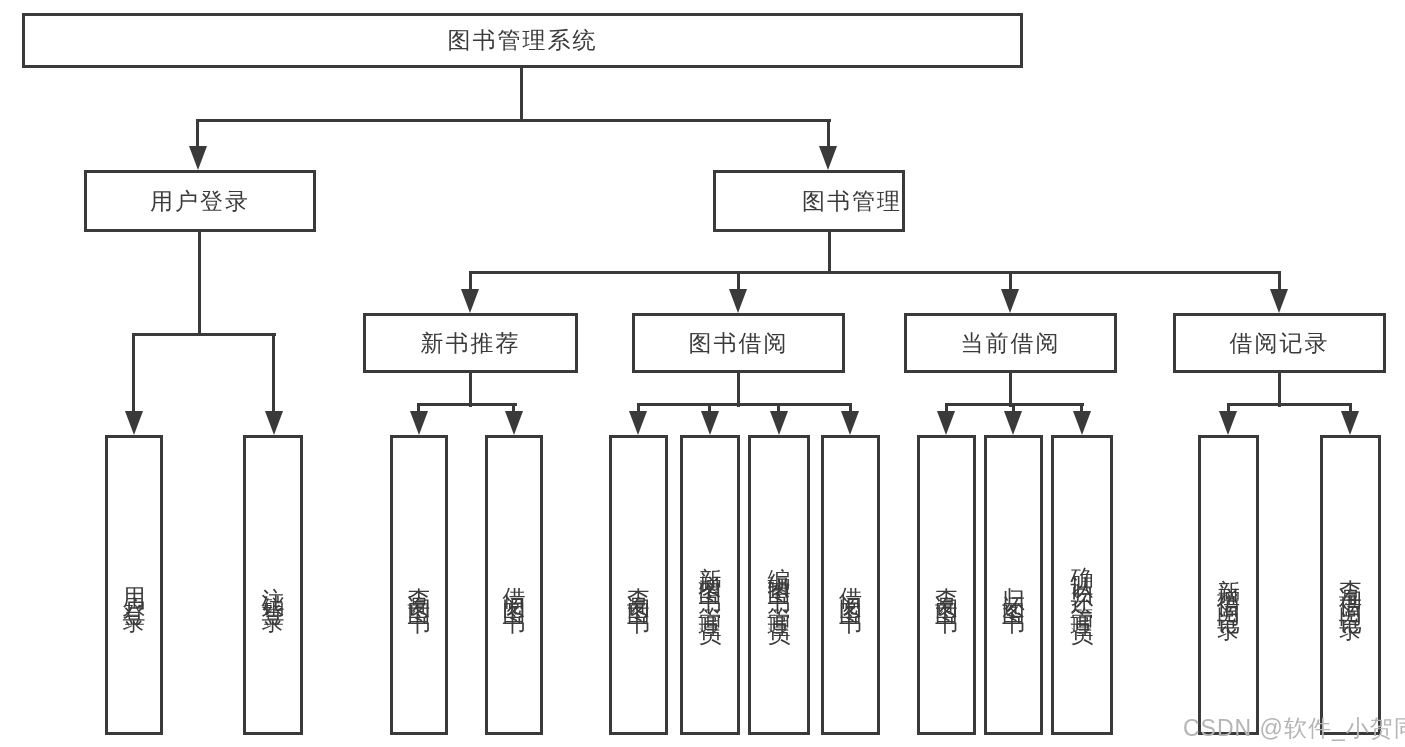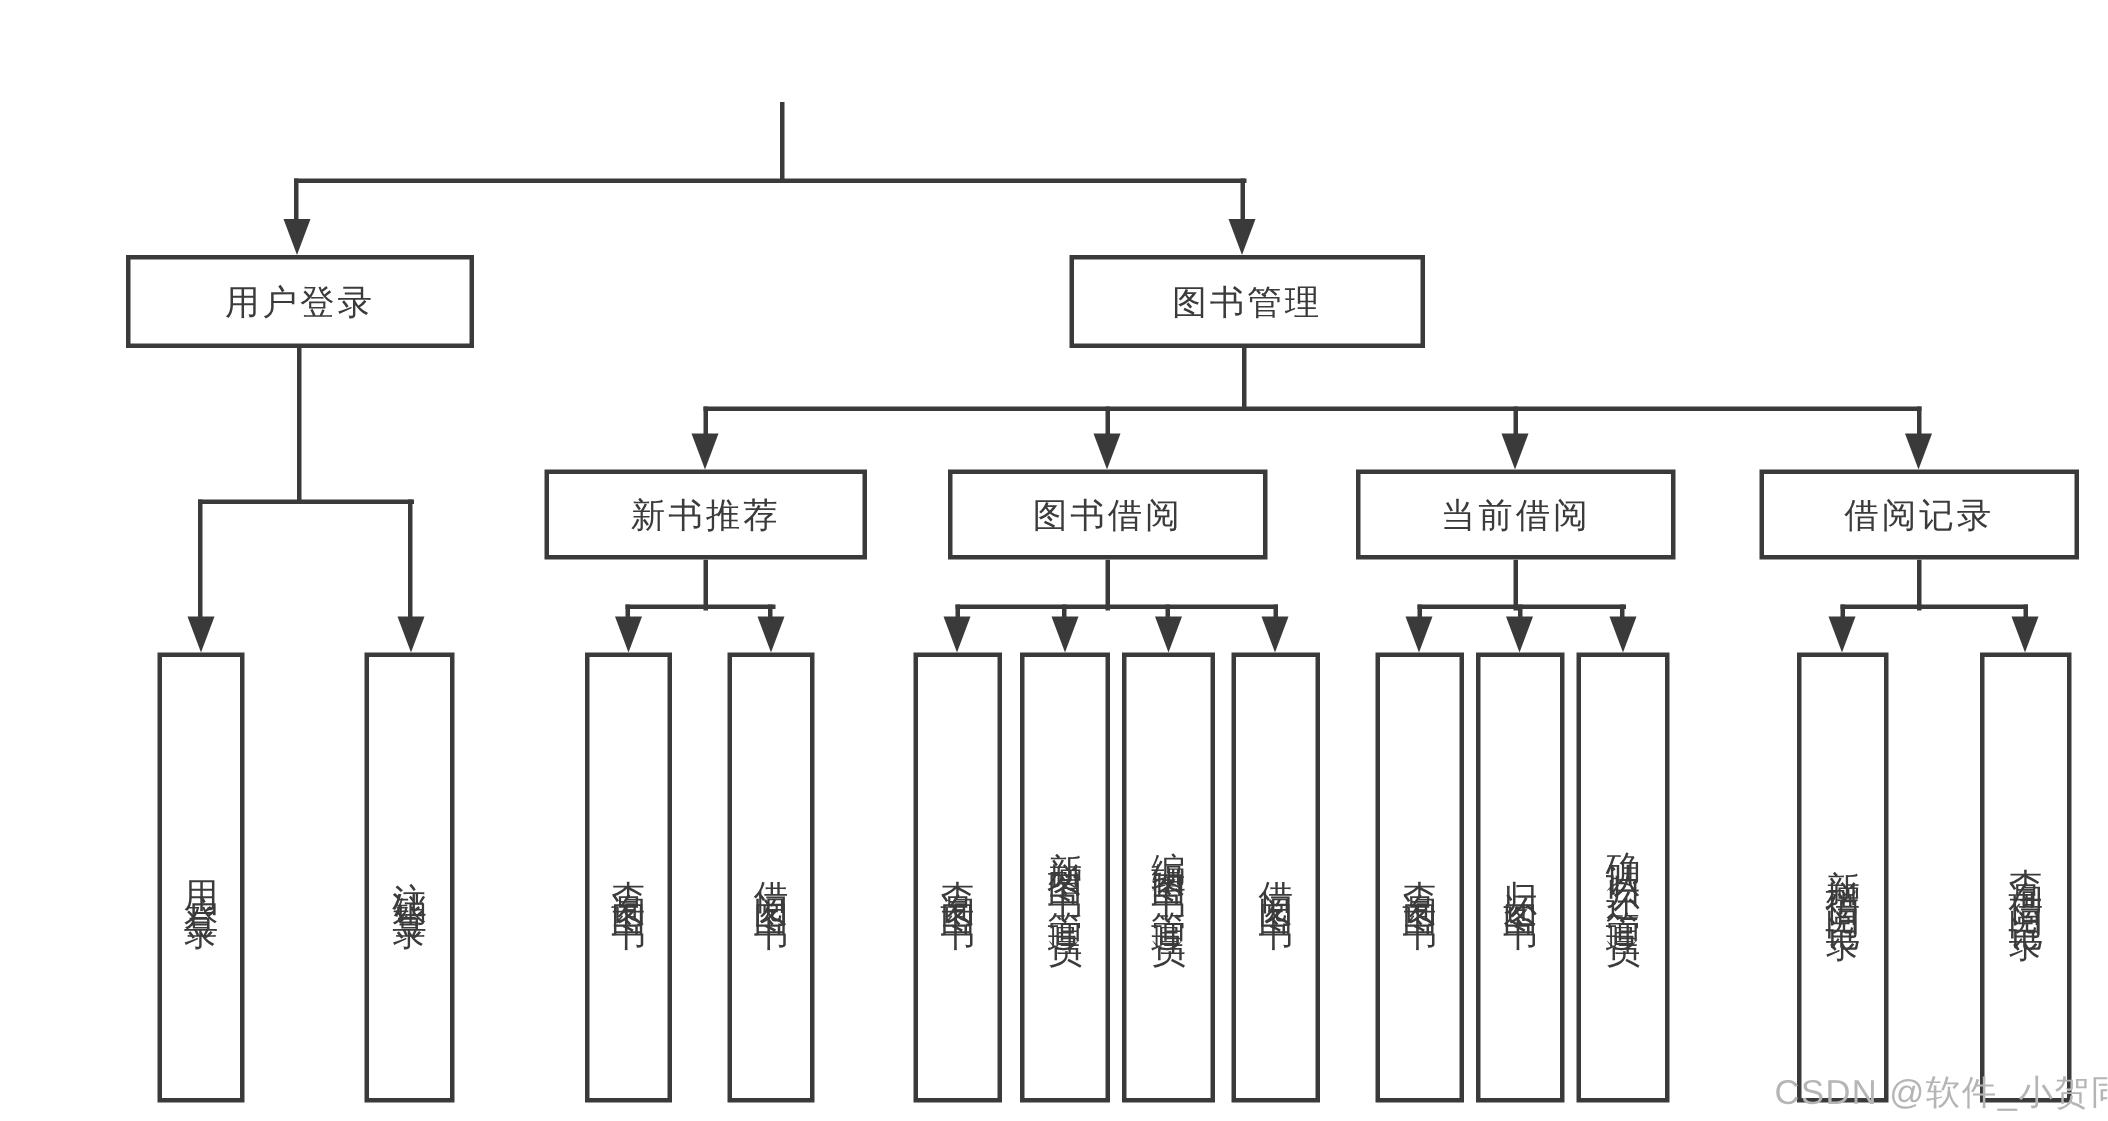--- a/index.html
+++ b/index.html
@@ -34,25 +34,28 @@
   .watermark {
     position:absolute; left:1183px; top:713px; z-index:6;
     font-size:23px; letter-spacing:1px; color:var(--wm,#b5b5b5); white-space:nowrap;
   }
 </style>
 </head>
 <body>
 
 <div class="canvas">
 
+  <div class="hbox" style="left:22px; top:13px; width:1001px; height:55px;">
+    <span>图书管理系统</span>
+  </div>
 
   <div class="hbox" style="left:84px; top:170px; width:232px; height:62px;">
     <span>用户登录</span>
   </div>
-  <div class="hbox" style="left:713px; top:170px; width:237px; height:62px;">
+  <div class="hbox" style="left:713px; top:170px; width:192px; height:62px;justify-content:flex-end;">
     <span>图书管理</span>
   </div>
 
   <div class="hbox" style="left:363px; top:313px; width:215px; height:60px;">
     <span>新书推荐</span>
   </div>
   <div class="hbox" style="left:632px; top:313px; width:213px; height:60px;">
     <span>图书借阅</span>
   </div>
   <div class="hbox" style="left:904px; top:313px; width:213px; height:60px;text-align:right;">

